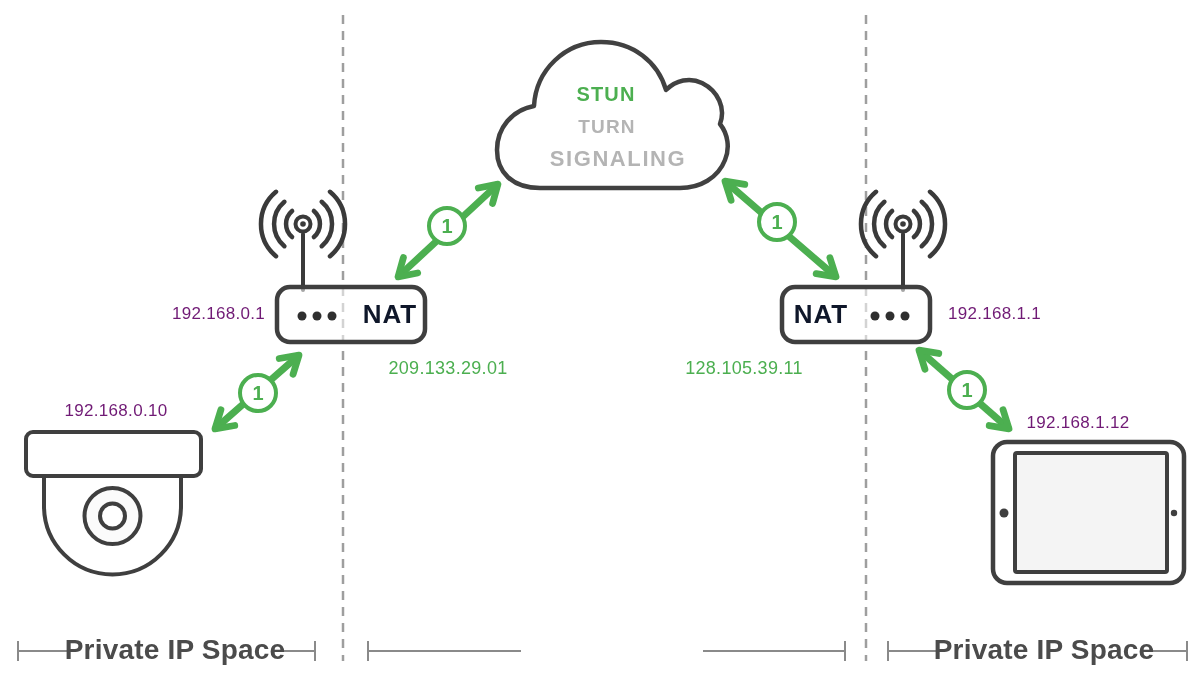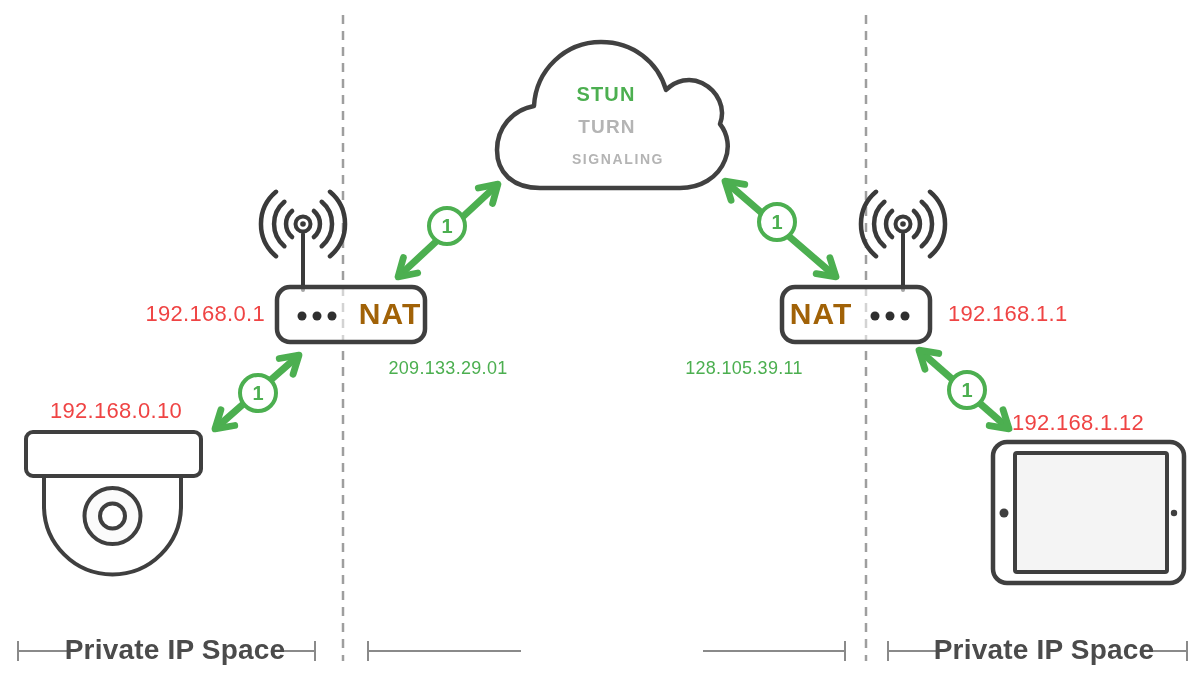--- a/index.html
+++ b/index.html
@@ -4,27 +4,27 @@
 <style>
   html,body{margin:0;padding:0;background:#fff;}
   .stage{
     position:relative;width:1200px;height:675px;background:#ffffff;overflow:hidden;
     font-family:"Liberation Sans","DejaVu Sans",sans-serif;
   }
   .stage svg{position:absolute;left:0;top:0;}
   .ov{position:absolute;transform:translate(-50%,-50%);white-space:nowrap;}
   .ov-r{position:absolute;transform:translate(-100%,-50%);white-space:nowrap;}
   .ov-l{position:absolute;transform:translate(0,-50%);white-space:nowrap;}
-  .ip{font-size:22px;color:#ef4444;letter-spacing:.3px;}
+  .ip{font-size:17px;color:#701a75;letter-spacing:.3px;}
   .ip-green{font-size:18px;color:#4CAF50;letter-spacing:.3px;}
   .cloud-line{font-weight:bold;letter-spacing:1.2px;}
   .stun{font-size:20px;color:#4CAF50;}
   .turn{font-size:19px;color:#b4b4b4;text-align:center;}
-  .signaling{font-size:14px;color:#b4b4b4;letter-spacing:1.6px;}
-  .nat{font-size:30px;font-weight:bold;color:#a16207;letter-spacing:1px;}
+  .signaling{font-size:22px;color:#b4b4b4;letter-spacing:1.6px;}
+  .nat{font-size:26px;font-weight:bold;color:#0f172a;letter-spacing:1px;}
   .zone-label{font-size:28px;font-weight:bold;color:#4b4b4b;letter-spacing:.2px;}
   .badge{
     position:absolute;width:40px;height:40px;box-sizing:border-box;
     border:4px solid #4CAF50;border-radius:50%;background:#fff;
     display:flex;align-items:center;justify-content:center;
     color:#4CAF50;font-size:20px;font-weight:bold;
   }
 </style>
 </head>
 <body>

